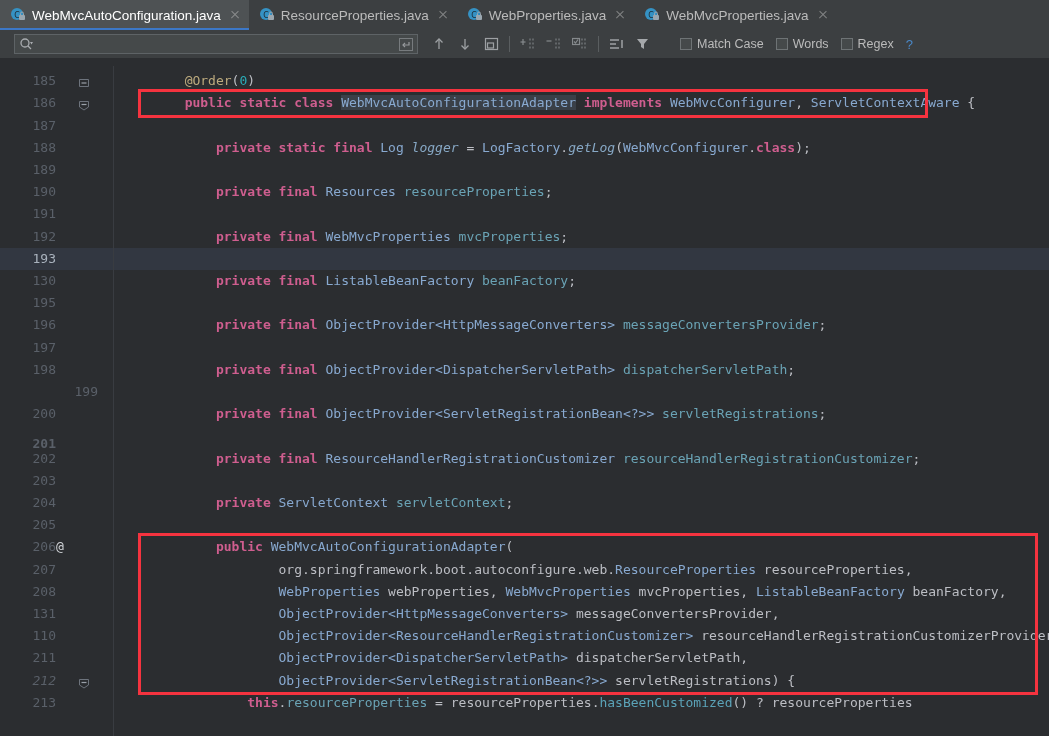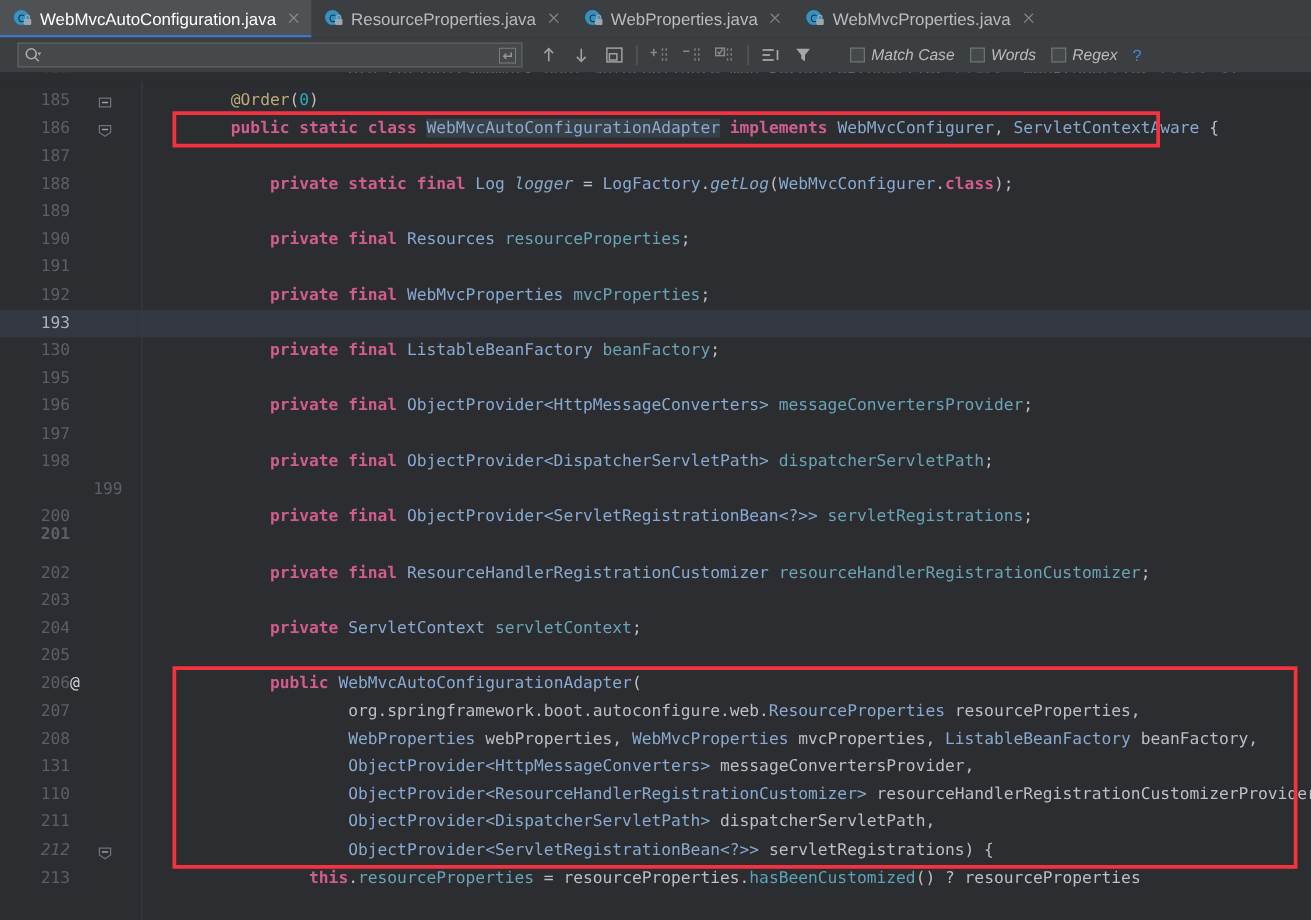--- a/index.html
+++ b/index.html
@@ -124,21 +124,20 @@
     margin: 0 5px;
     flex: 0 0 auto;
   }
   .cbox {
     display: flex;
     align-items: center;
     margin: 0 8px 0 4px;
     color: #bbbbbb;
     font-size: 12.5px;
     white-space: nowrap;
-    font-style: italic;
   }
   .cbox .box {
     width: 12px; height: 12px;
     border: 1px solid #6e7375;
     background: #45494a;
     margin-right: 5px;
     box-sizing: border-box;
     flex: 0 0 auto;
   }
   .help-q {
@@ -462,21 +461,21 @@
         </div>
         <div class="gutter-line" style="top: 300.8px;">
           <div class="lnum">198</div>
         </div>
         <div class="gutter-line" style="top: 323px; margin-left: 42px;">
           <div class="lnum">199</div>
         </div>
         <div class="gutter-line" style="top: 345.2px;">
           <div class="lnum">200</div>
         </div>
-        <div class="gutter-line" style="top: 359px; font-weight: bold;">
+        <div class="gutter-line" style="top: 375px; font-weight: bold;">
           <div class="lnum">201</div>
         </div>
         <div class="gutter-line" style="top: 389.6px;">
           <div class="lnum">202</div>
         </div>
         <div class="gutter-line" style="top: 411.8px;">
           <div class="lnum">203</div>
         </div>
         <div class="gutter-line" style="top: 434px;">
           <div class="lnum">204</div>

